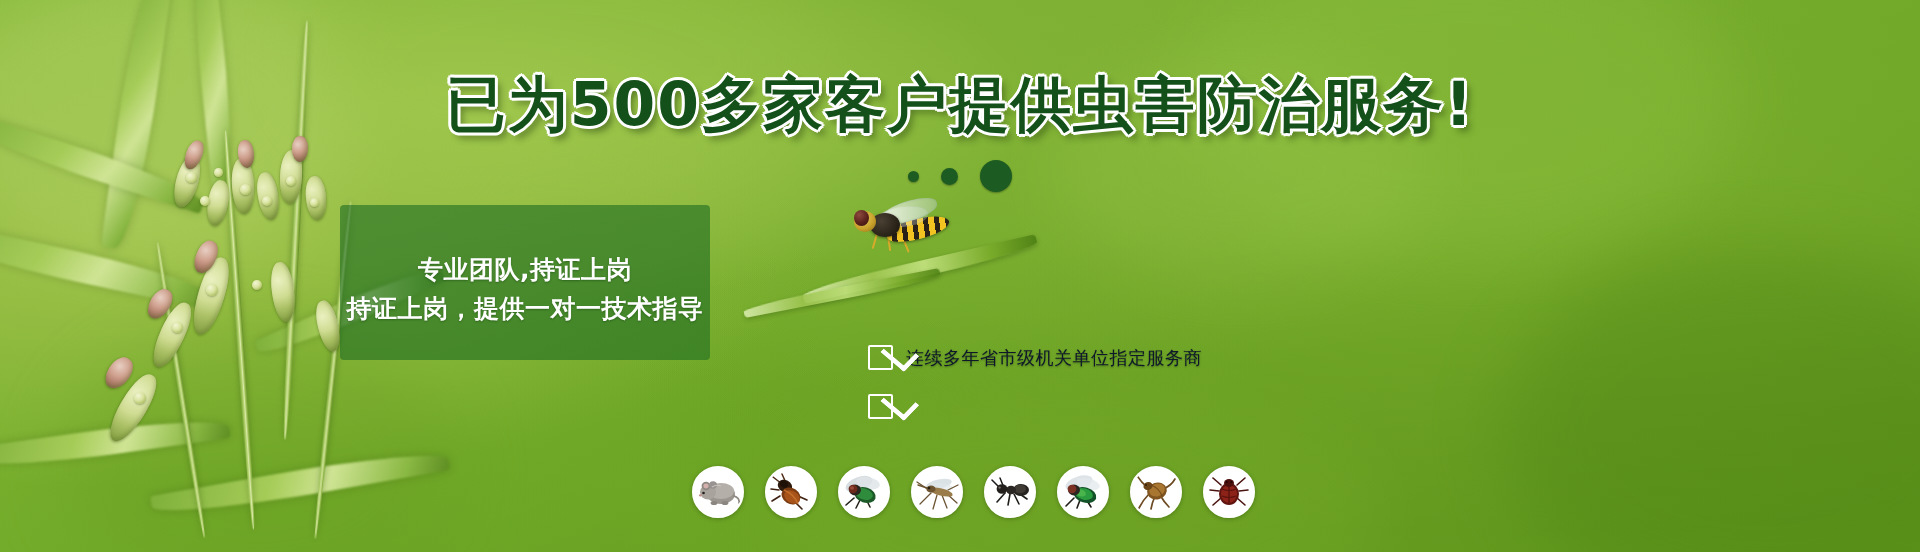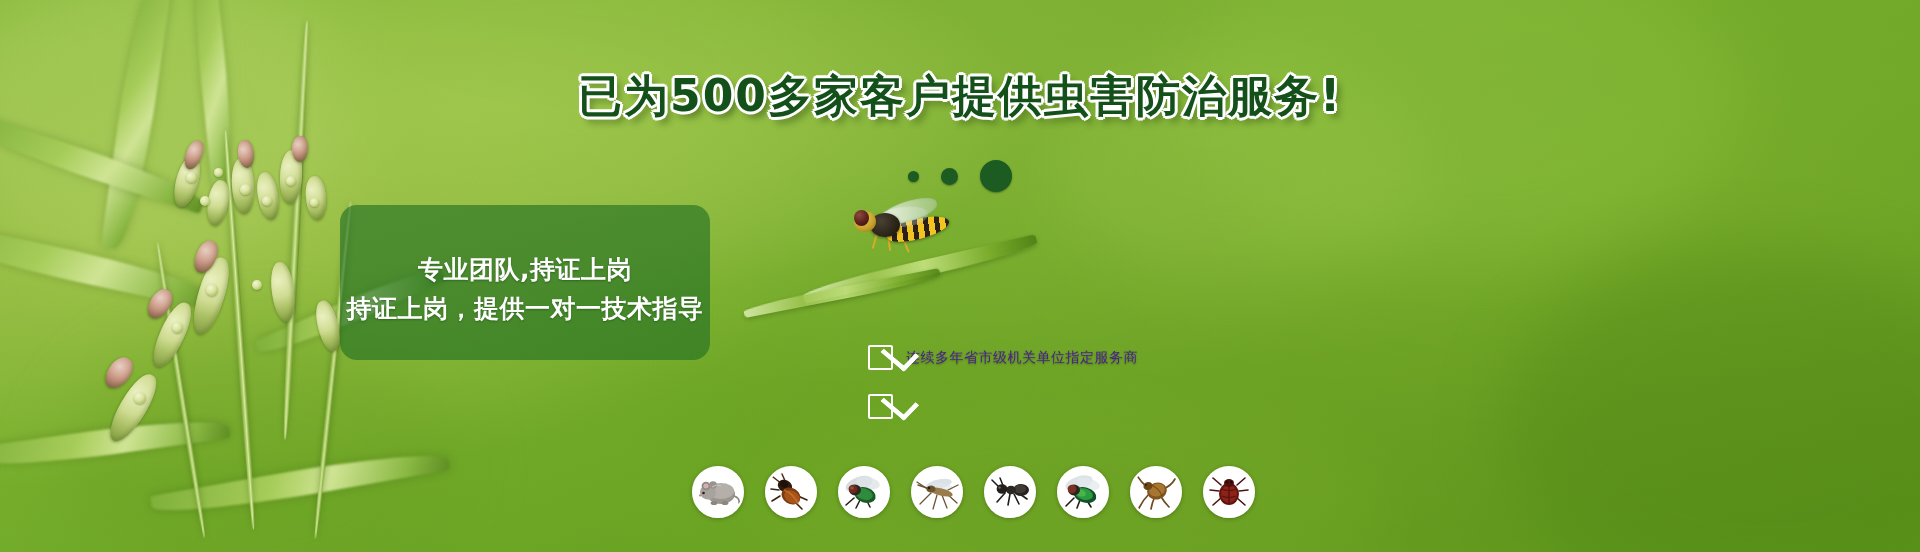--- a/index.html
+++ b/index.html
@@ -70,21 +70,21 @@
     position:absolute; border-radius:50%;
     background:radial-gradient(circle at 35% 30%, #f2f6d4 0%, #d9e3a0 45%, #b0c268 75%, #87993f 100%);
     box-shadow:0 1px 2px rgba(40,60,10,.35);
   }
 
   
   .headline {
     position:absolute;
     left:0; right:0; top:74px;
     text-align:center;
-    font-size:44px;
+    font-size:60px;
     line-height:1;
     font-weight:bold;
     letter-spacing:2px;
     color:#14501a;
     font-family:"DejaVu Sans","Liberation Sans",sans-serif;
     white-space:nowrap;
     text-shadow:
       -2px -2px 0 #ffffff,  2px -2px 0 #ffffff,
       -2px  2px 0 #ffffff,  2px  2px 0 #ffffff,
       -3px  0   0 #ffffff,  3px  0   0 #ffffff,
@@ -101,21 +101,21 @@
   .dots .d.s { width:11px; height:11px; }
   .dots .d.m { width:17px; height:17px; }
   .dots .d.l { width:32px; height:32px; }
 
   
   .claim-box {
     position:absolute;
     left:340px; top:205px;
     width:370px; height:155px;
     background:rgba(33,109,35,.62);
-    border-radius:17px;
+    border-radius:4px;
     padding:12px 0 0 0;
     display:flex; flex-direction:column; align-items:center; justify-content:center;
     gap:6px;
   }
   .claim-line {
     color:#ffffff;
     font-weight:bold;
     font-family:"DejaVu Sans","Liberation Sans",sans-serif;
     white-space:nowrap;
     text-shadow:0 1px 2px rgba(0,40,0,.35);
@@ -136,21 +136,21 @@
   }
   .cert-box::after {
     content:""; position:absolute;
     left:3px; top:3px; width:26px; height:17px;
     border-right:5px solid #ffffff; border-bottom:5px solid #ffffff;
     transform:rotate(40deg) skewX(-4deg);
     transform-origin:bottom right;
     border-bottom-right-radius:2px;
   }
   .cert-text {
-    color:#4c1d95; font-size:14px; letter-spacing:.5px;
+    color:#0f172a; font-size:18px; letter-spacing:.5px;
     font-family:"DejaVu Sans","Liberation Sans",sans-serif;
     white-space:nowrap;
     text-shadow:0 1px 2px rgba(0,40,0,.4);
   }
 
   
   .fly-scene { position:absolute; left:780px; top:195px; width:360px; height:110px; }
   .blade {
     position:absolute; left:20px; top:66px;
     width:240px; height:16px;

